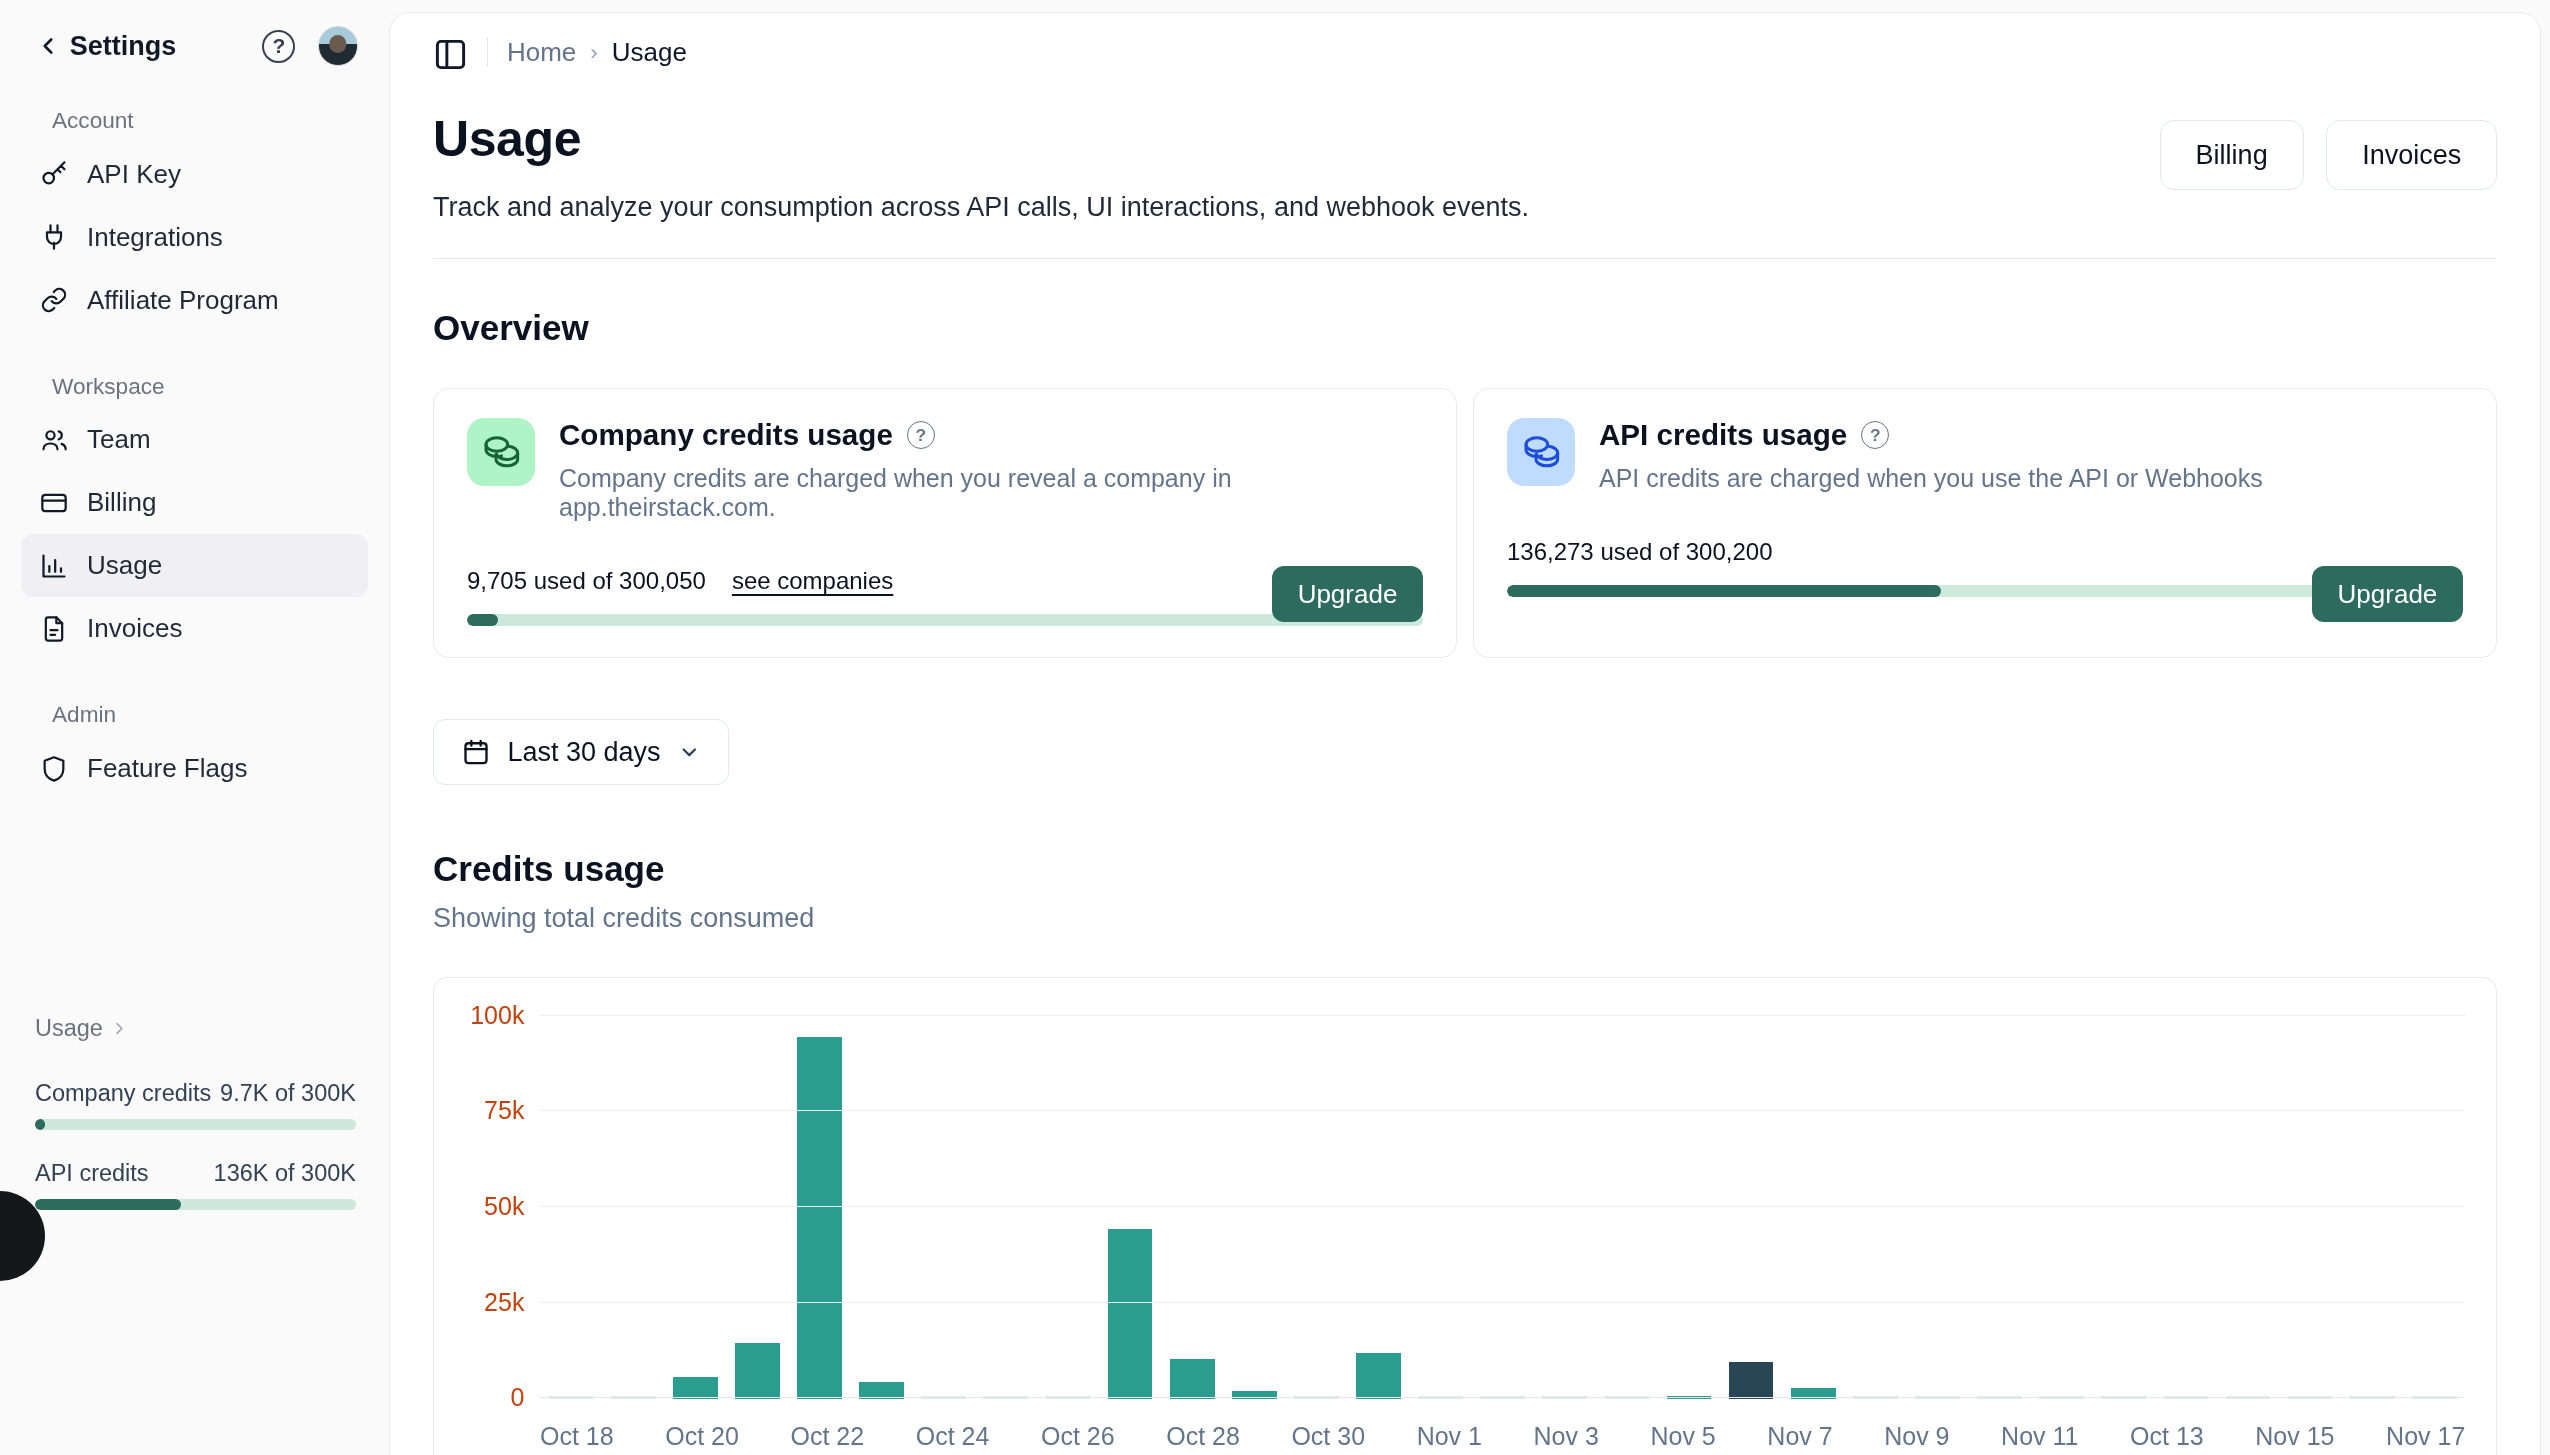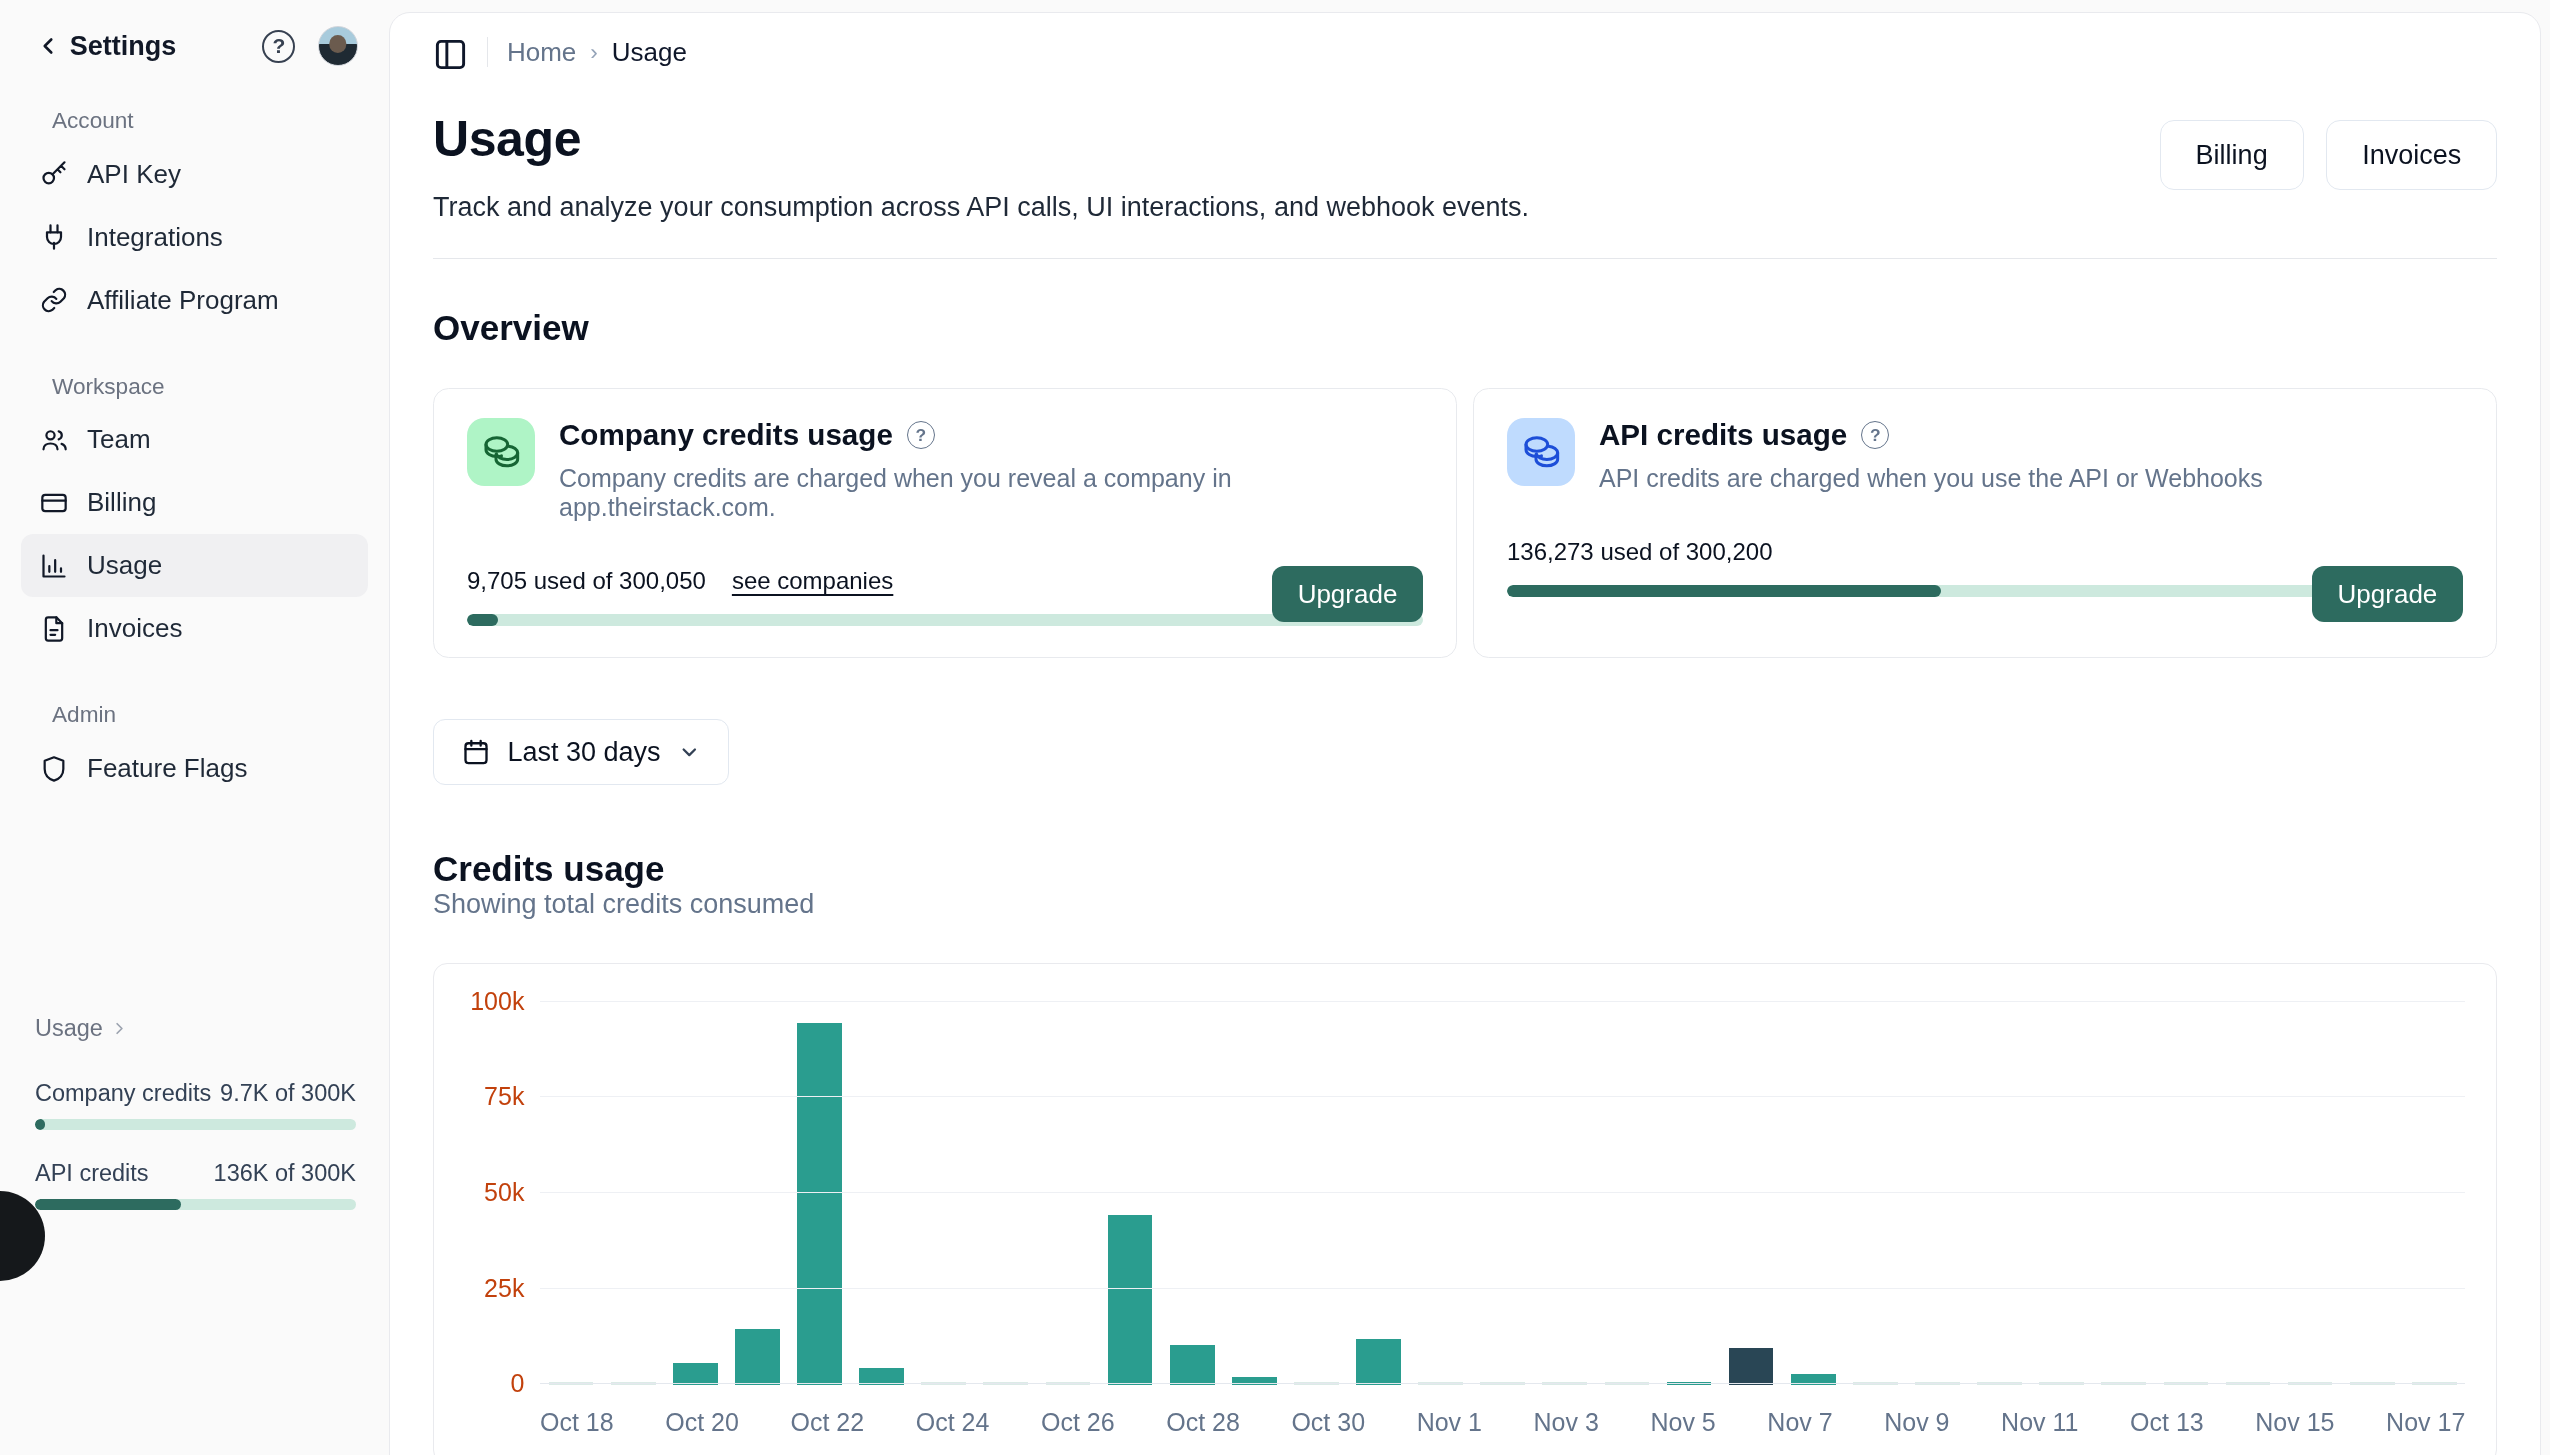--- a/index.html
+++ b/index.html
@@ -70,21 +70,21 @@
   .btn-upgrade { position:absolute; right:33px; bottom:35px; background:#2D6B5F; color:#FFF; border:none;
     border-radius:12px; height:56px; padding:0 26px; font-size:26px; font-weight:500; cursor:pointer; font-family:inherit; }
 
   .range-select { display:inline-flex; align-items:center; gap:17.4px; margin-top:61px;
     border:0.9px solid #E2E8F0; border-radius:12px; height:66px; padding:0 28px; font-size:27px; color:#0B1220;
     background:#FFF; cursor:pointer; }
   .range-select svg { width:28px; height:28px; }
   .range-select .chev { width:22.6px; height:22.6px; color:#334155; }
 
   .credits-h { margin-top:64px; }
-  .credits-sub { font-size:27px; color:#64748B; }
+  .credits-sub { font-size:27px; color:#64748B; margin-top:14px; }
 
   
   .chart-card { border:0.9px solid #E9EAEE; border-radius:14px; margin-top:43px; padding:35px 31px 26px; background:#FFF; }
   .chart-area { display:flex; }
   .y-axis { width:75px; position:relative; height:386px; flex:none; }
   .y-tick { position:absolute; right:15.6px; transform:translateY(-50%); font-size:25px; color:#c2410c; }
   .plot { flex:1; position:relative; height:386px; }
   .gridline { position:absolute; left:0; right:0; height:0.9px; background:#EEF0F4; }
   .gridline.zero { background:#E4E8EE; }
   .bars { position:absolute; inset:0; display:flex; align-items:flex-end; }

